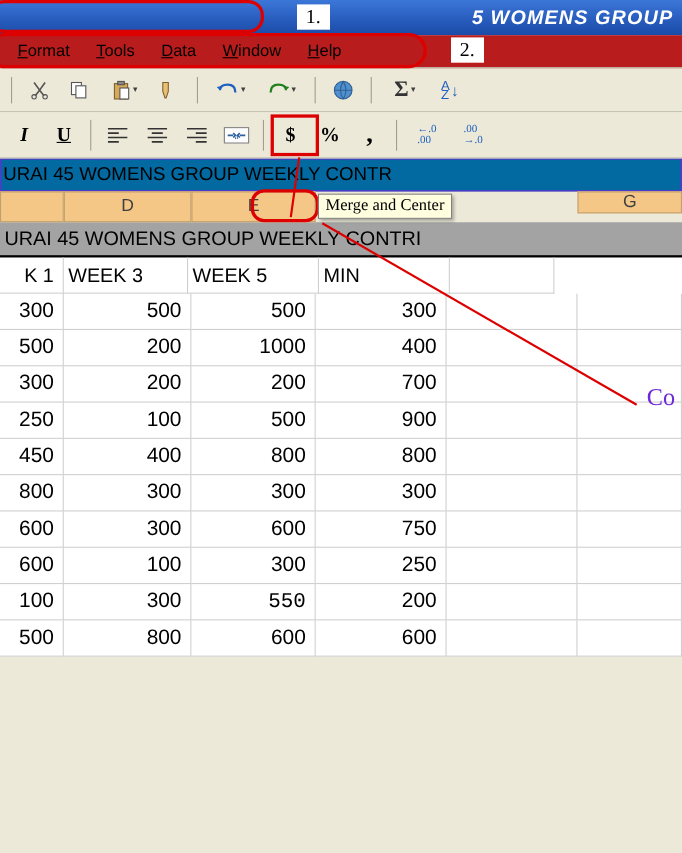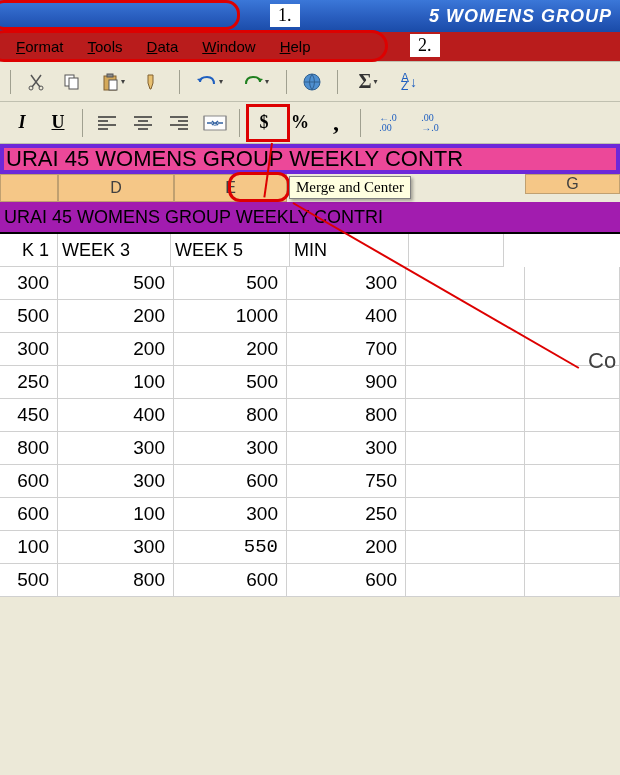--- a/index.html
+++ b/index.html
@@ -136,27 +136,27 @@
       position: absolute;
       border: 3px solid #d00;
       left: 246px;
       top: 2px;
       width: 44px;
       height: 38px;
       pointer-events: none;
       z-index: 5;
     }
     .formula-bar {
-      background: #ec4899;
+      background: #0369a1;
       height: 30px;
       display: flex;
       align-items: center;
-      border: 4px solid #6d28d9;
+      border: 1px solid #6d28d9;
       font-family: Arial, sans-serif;
-      font-size: 22px;
+      font-size: 17px;
       padding: 0 2px;
     }
     .col-headers {
       display: flex;
       height: 28px;
       position: relative;
     }
     .col-header {
       background: #f5c787;
       border: 1px solid #c0a070;
@@ -198,37 +198,37 @@
       border-bottom: 1px solid #d0d0d0;
       padding: 4px 8px 4px 4px;
       display: flex;
       align-items: center;
       overflow: hidden;
       white-space: nowrap;
     }
     .num { justify-content: flex-end; }
     .hdr-row .cell { font-size: 18px; }
     .title-row {
-      background: #a21caf;
+      background: #a3a3a3;
       font-size: 18px;
       height: 32px;
       border-bottom: 2px solid black;
     }
     .title-row .cell { border-right: none; border-bottom: none; }
     .annotation-line {
       position: absolute;
       border-top: 2px solid #d00;
       transform-origin: left center;
       z-index: 7;
       pointer-events: none;
     }
     .annotation-co {
       position: absolute;
-      color: #404040;
-      font-family: Liberation Sans, sans-serif;
+      color: #6d28d9;
+      font-family: Liberation Serif, serif;
       font-size: 22px;
     }
     svg { display: block; }
   </style>
 </head>
 <body>
 
 <div class="titlebar">
   <span class="titlebar-text">5 WOMENS GROUP</span>
   <div class="red-circle-title"></div>

